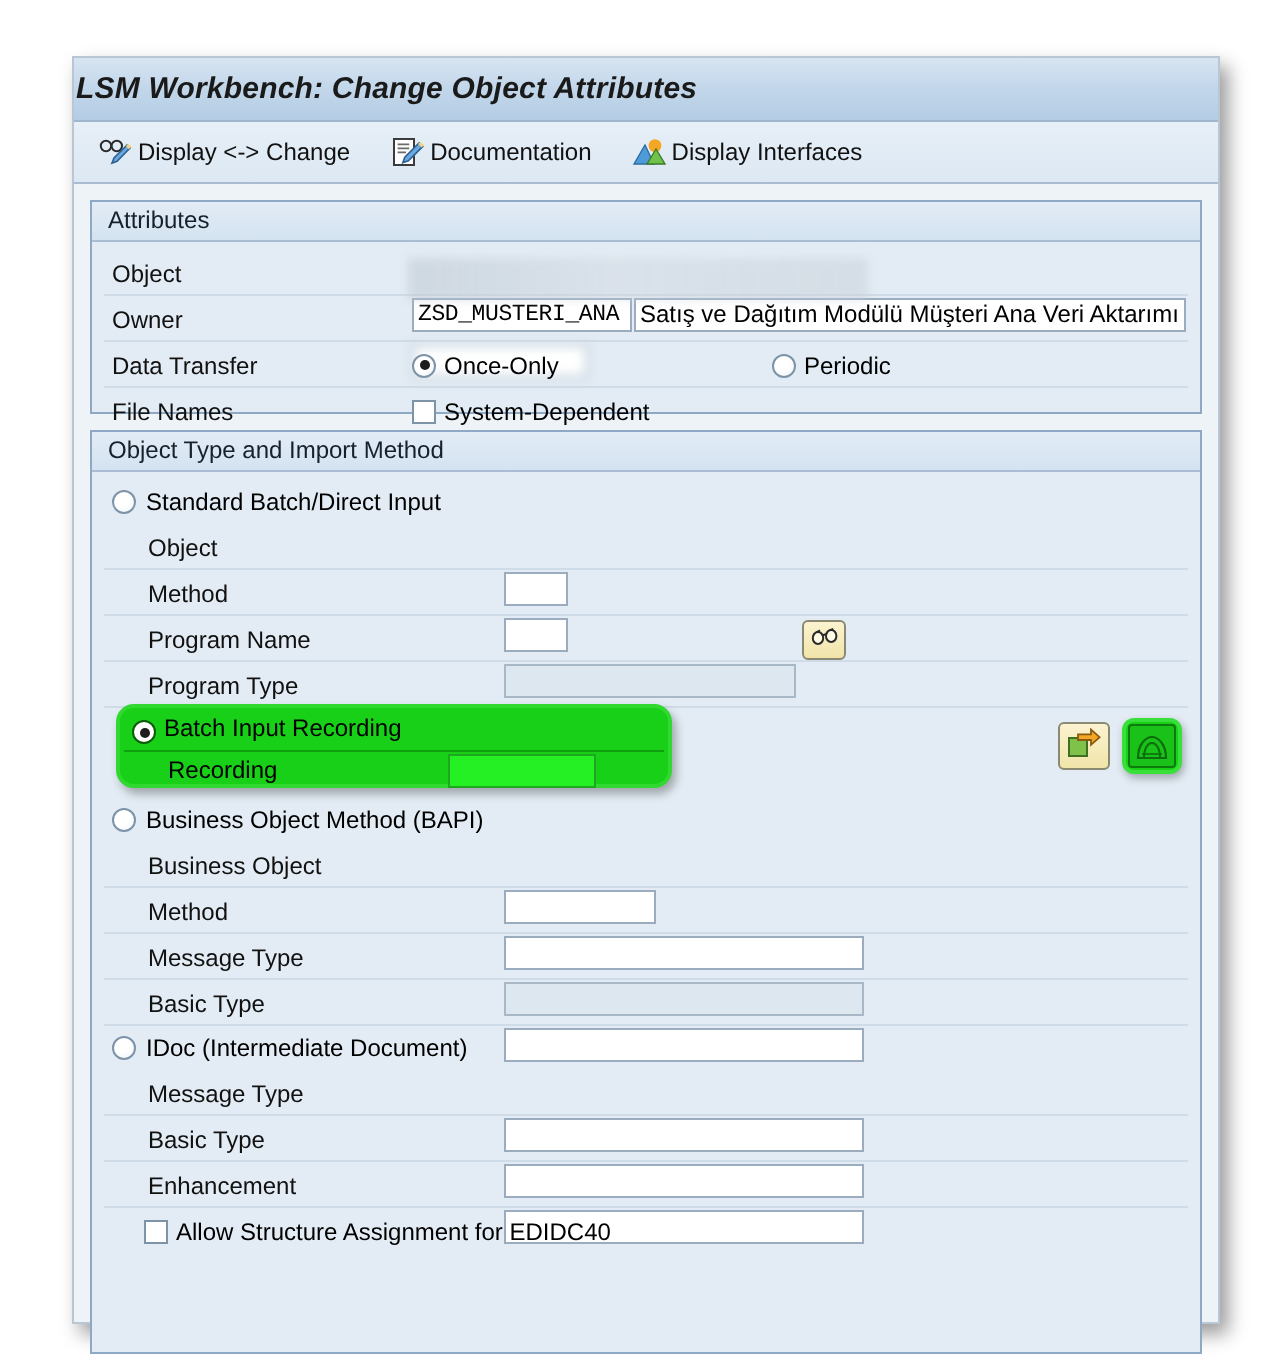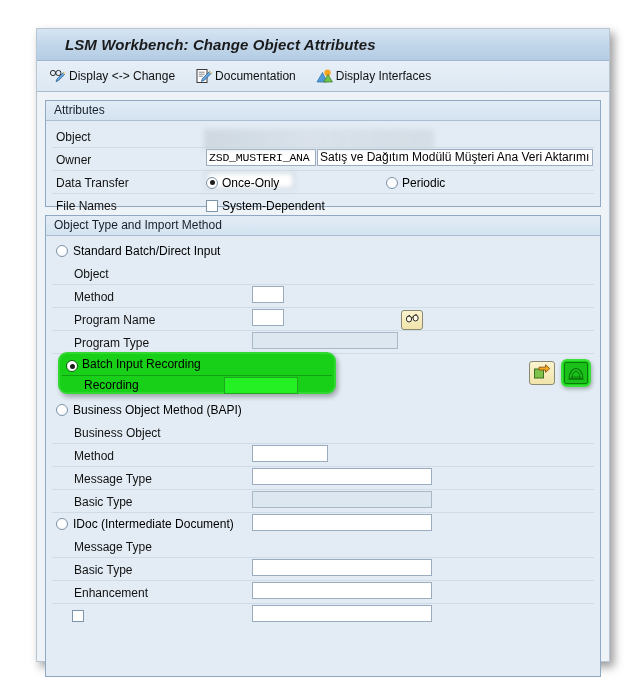--- a/index.html
+++ b/index.html
@@ -29,21 +29,21 @@
     box-sizing: border-box;
   }
 
   
   .titlebar {
     height: 32px;
     background: linear-gradient(to bottom, #d7e5f2 0%, #c2d6ea 50%, #b4cde4 100%);
     border-bottom: 1px solid #9fb6cd;
     display: flex;
     align-items: center;
-    padding-left: 28px;
+    padding-left: 1px;
     box-sizing: border-box;
   }
   .titlebar-text {
     font-weight: bold;
     font-style: italic;
     font-size: 15px;
     color: #1a1a1a;
     letter-spacing: 0.1px;
   }
 
@@ -444,20 +444,21 @@
 
         <div class="row">
           <div class="sep"></div>
           <div class="lbl-col indent">Enhancement</div>
           <input class="inp" style="width: 180px; margin-left: 46px;" value="">
         </div>
 
         <div class="row">
           <div style="padding-left:26px;" class="opt">
             <span class="cbox"></span>
+            <span>Allow Structure Assignment for EDIDC40</span>
           </div>
         </div>
 
       </div>
 
       <div class="hl-box" style="left:12px; top:136px; width:278px; height:42px;">
         <span class="radio checked" style="position:absolute; left:6px; top:6px; background:#ffffff; border-color:#0a5c0a;"></span>
         <span class="hl-text" style="left:22px; top:3px;">Batch Input Recording</span>
         <span class="hl-text" style="left:24px; top:24px;">Recording</span>
         <div class="hl-underline" style="left:2px; right:2px; top:21px;"></div>

